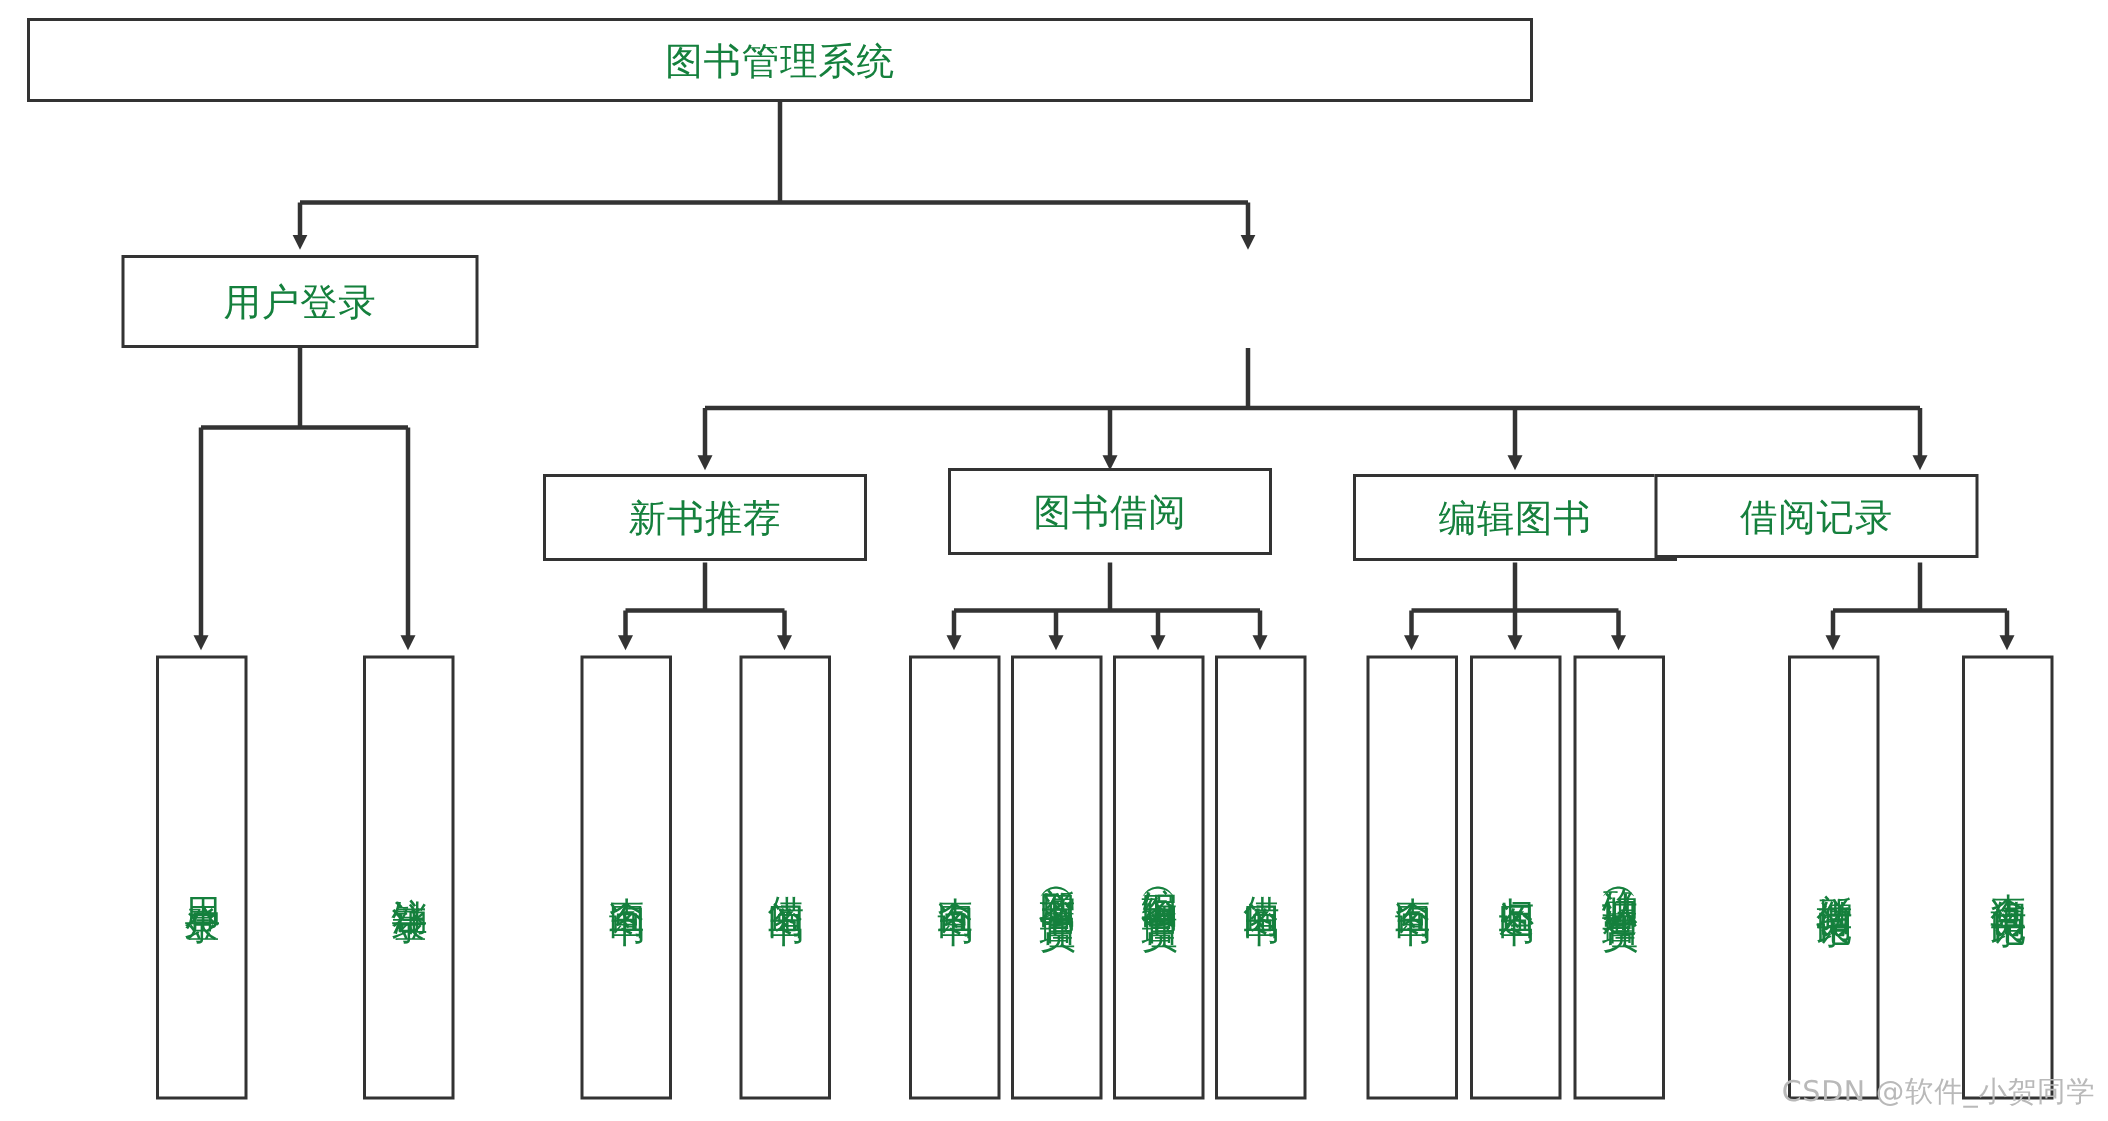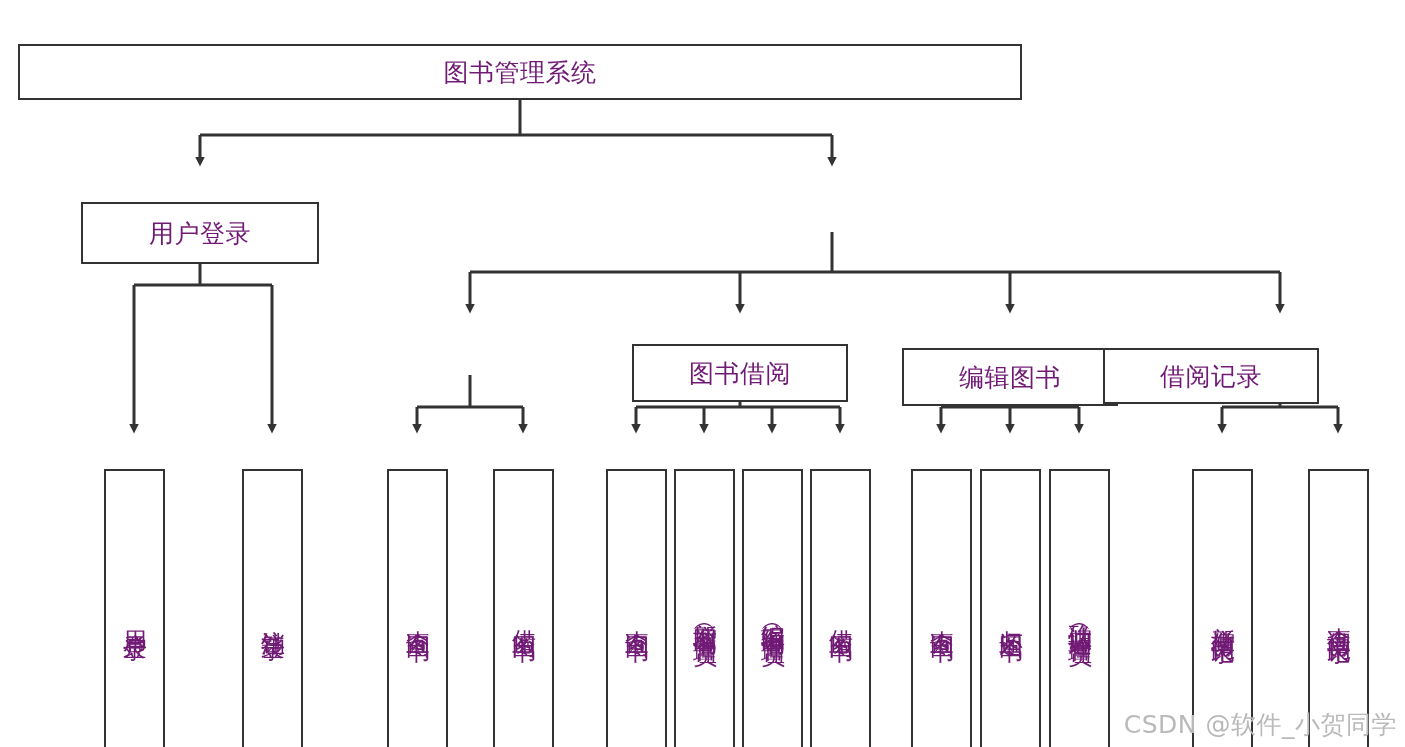--- a/index.html
+++ b/index.html
@@ -27,23 +27,22 @@
     pointer-events: none;
   }
   .node {
     position: absolute;
     box-sizing: border-box;
     background: #ffffff;
     border: 2.5px solid #333333;
     display: flex;
     align-items: center;
     justify-content: center;
-    color: #701a75;
+    color: #15803d;
     z-index: 2;
-    margin-top: 32px;
   }
   .node .lbl {
     display: block;
     text-align: center;
     line-height: 1.0;
     white-space: nowrap;
   }
   
   .node.horiz .lbl {
     font-size: 25px;
@@ -63,21 +62,21 @@
     font-size: 24px;
     line-height: 1.12;
     letter-spacing: 3px;
     white-space: nowrap;
     max-height: 100%;
   }
   .watermark {
     position: absolute;
     right: 8px;
     bottom: 6px;
-    font-size: 25px;
+    font-size: 19px;
     color: #b9b9b9;
     letter-spacing: 0.5px;
     z-index: 5;
     white-space: nowrap;
     font-family: "DejaVu Sans", "Liberation Sans", sans-serif;
   }
 </style>
 </head>
 <body>
 
@@ -134,20 +133,23 @@
   </svg>
 
   <div class="node root horiz" style="left:18px; top:12px; width:1004px; height:56px;">
     <span class="lbl">图书管理系统</span>
   </div>
 
   <div class="node horiz" style="left:81px; top:170px; width:238px; height:62px;">
     <span class="lbl">用户登录</span>
   </div>
 
+  <div class="node horiz" style="left:362px; top:316px; width:216px; height:58px;">
+    <span class="lbl">新书推荐</span>
+  </div>
   <div class="node horiz" style="left:632px; top:312px; width:216px; height:58px;">
     <span class="lbl">图书借阅</span>
   </div>
   <div class="node horiz" style="left:902px; top:316px; width:216px; height:58px;">
     <span class="lbl">编辑图书</span>
   </div>
   <div class="node horiz" style="left:1103px; top:316px; width:216px; height:56px;">
     <span class="lbl">借阅记录</span>
   </div>
 

